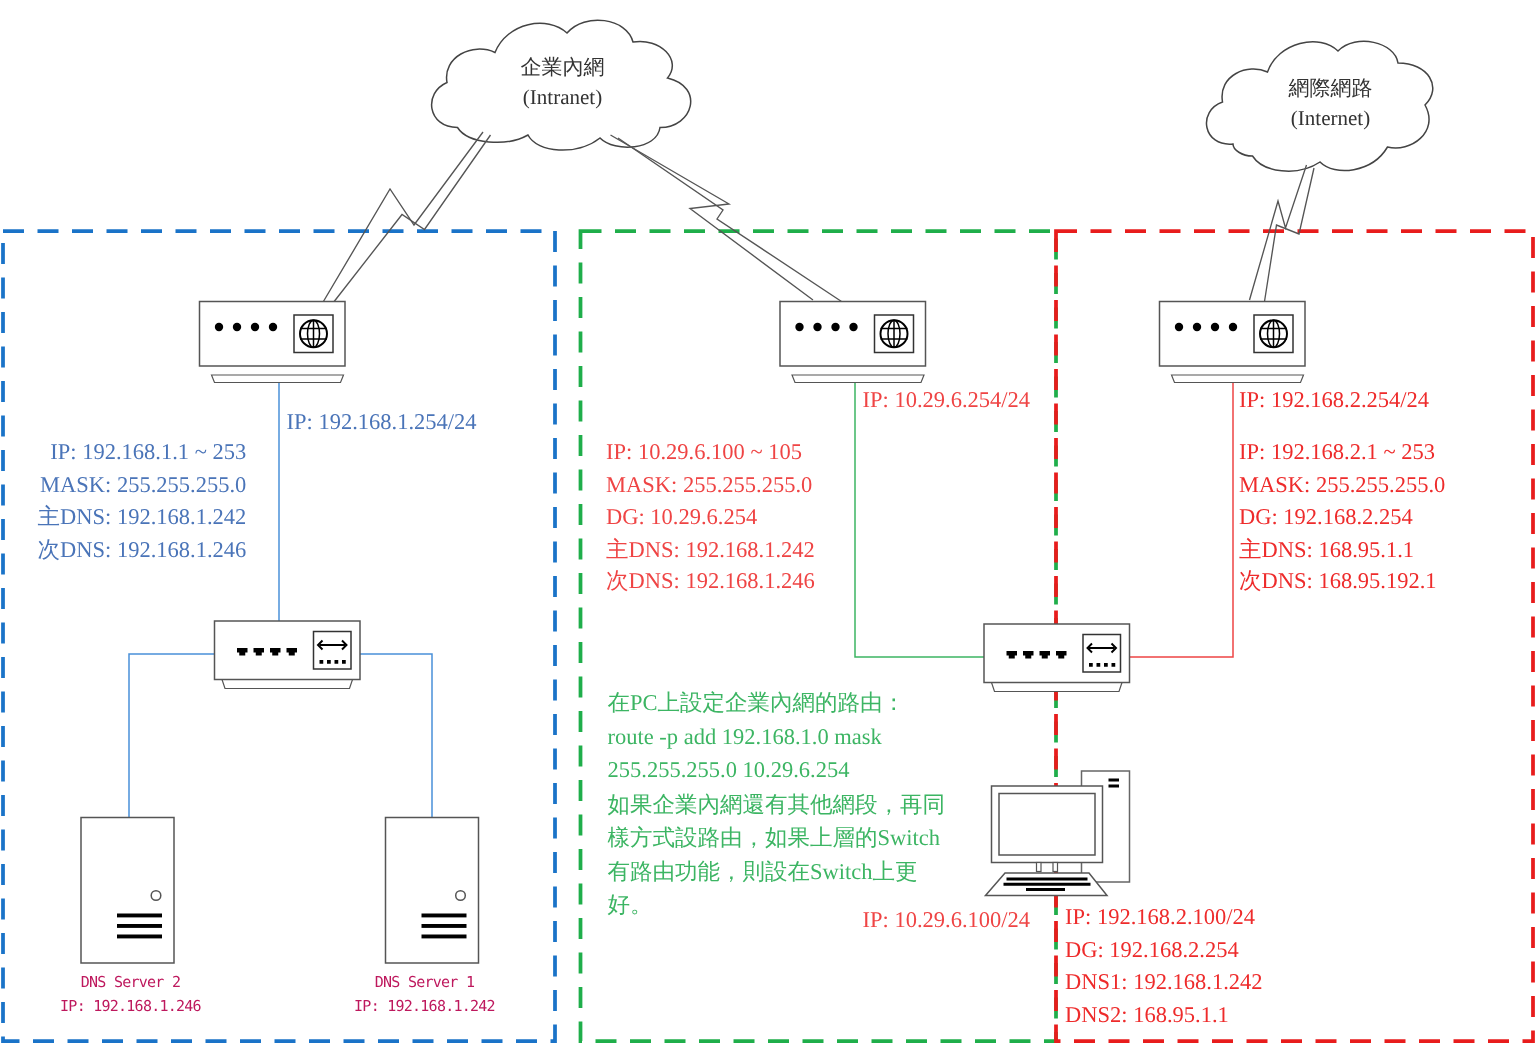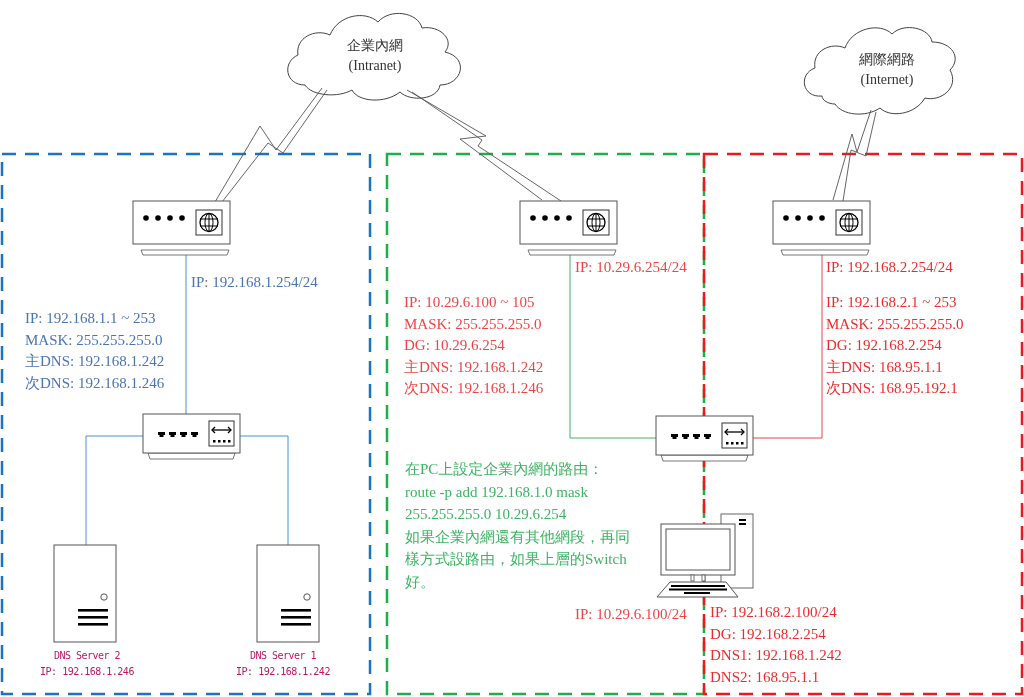--- a/index.html
+++ b/index.html
@@ -117,21 +117,21 @@
 <div class="cloud-text" style="left:330px;top:36px;width:90px;">
   <div>企業內網</div>
   <div>(Intranet)</div>
 </div>
 <div class="cloud-text" style="left:842px;top:50px;width:90px;">
   <div>網際網路</div>
   <div>(Internet)</div>
 </div>
 
 <div class="lbl blue" style="left:191px;top:272px;">IP: 192.168.1.254/24</div>
-<div class="lbl blue" style="left:25px;top:308px;">
+<div class="lbl blue" style="left:25px;top:292px;text-align:right;">
   <div>IP: 192.168.1.1 ~ 253</div>
   <div>MASK: 255.255.255.0</div>
   <div>主DNS: 192.168.1.242</div>
   <div>次DNS: 192.168.1.246</div>
 </div>
 <div class="srv" style="left:28px;top:648px;width:118px;">
   <div>DNS Server 2</div>
   <div>IP: 192.168.1.246</div>
 </div>
 <div class="srv" style="left:224px;top:648px;width:118px;">
@@ -146,20 +146,21 @@
   <div>DG: 10.29.6.254</div>
   <div>主DNS: 192.168.1.242</div>
   <div>次DNS: 192.168.1.246</div>
 </div>
 <div class="note" style="left:405px;top:458px;">
   <div>在PC上設定企業內網的路由：</div>
   <div>route -p add 192.168.1.0 mask</div>
   <div>255.255.255.0 10.29.6.254</div>
   <div>如果企業內網還有其他網段，再同</div>
   <div>樣方式設路由，如果上層的Switch</div>
+  <div>有路由功能，則設在Switch上更</div>
   <div>好。</div>
 </div>
 <div class="lbl green" style="left:575px;top:604px;">IP: 10.29.6.100/24</div>
 
 <div class="lbl red" style="left:826px;top:257px;">IP: 192.168.2.254/24</div>
 <div class="lbl red" style="left:826px;top:292px;">
   <div>IP: 192.168.2.1 ~ 253</div>
   <div>MASK: 255.255.255.0</div>
   <div>DG: 192.168.2.254</div>
   <div>主DNS: 168.95.1.1</div>

